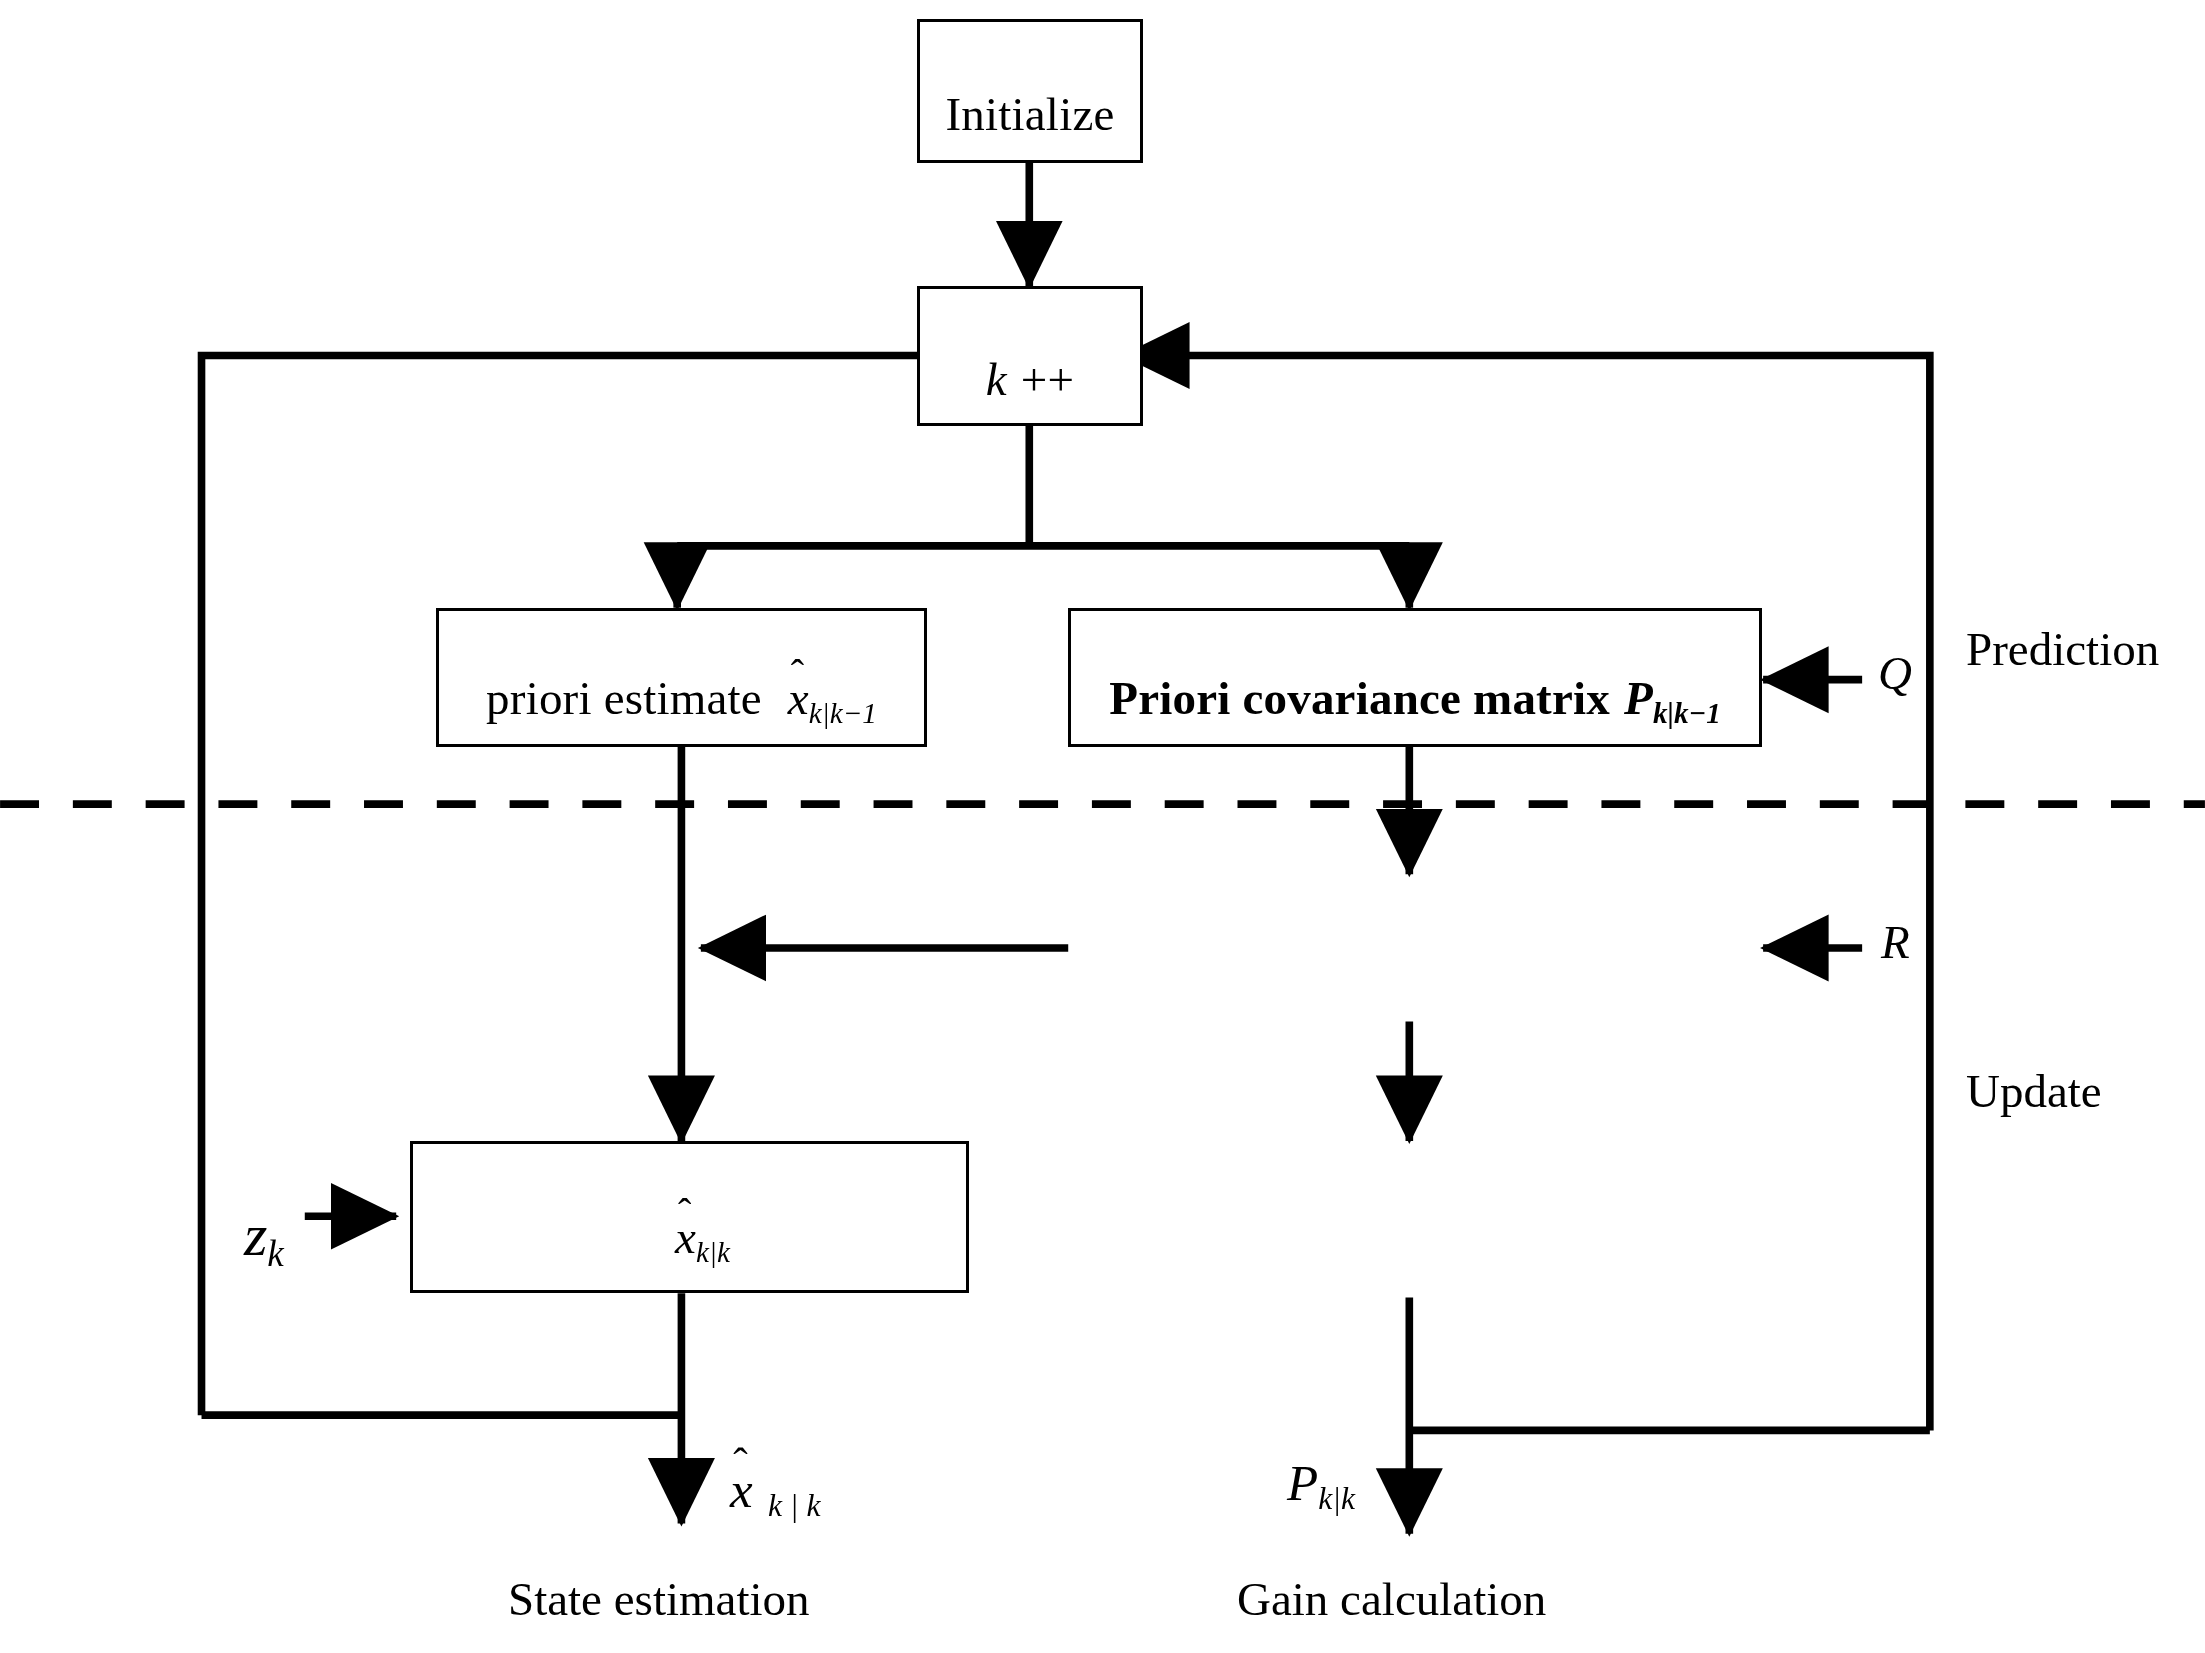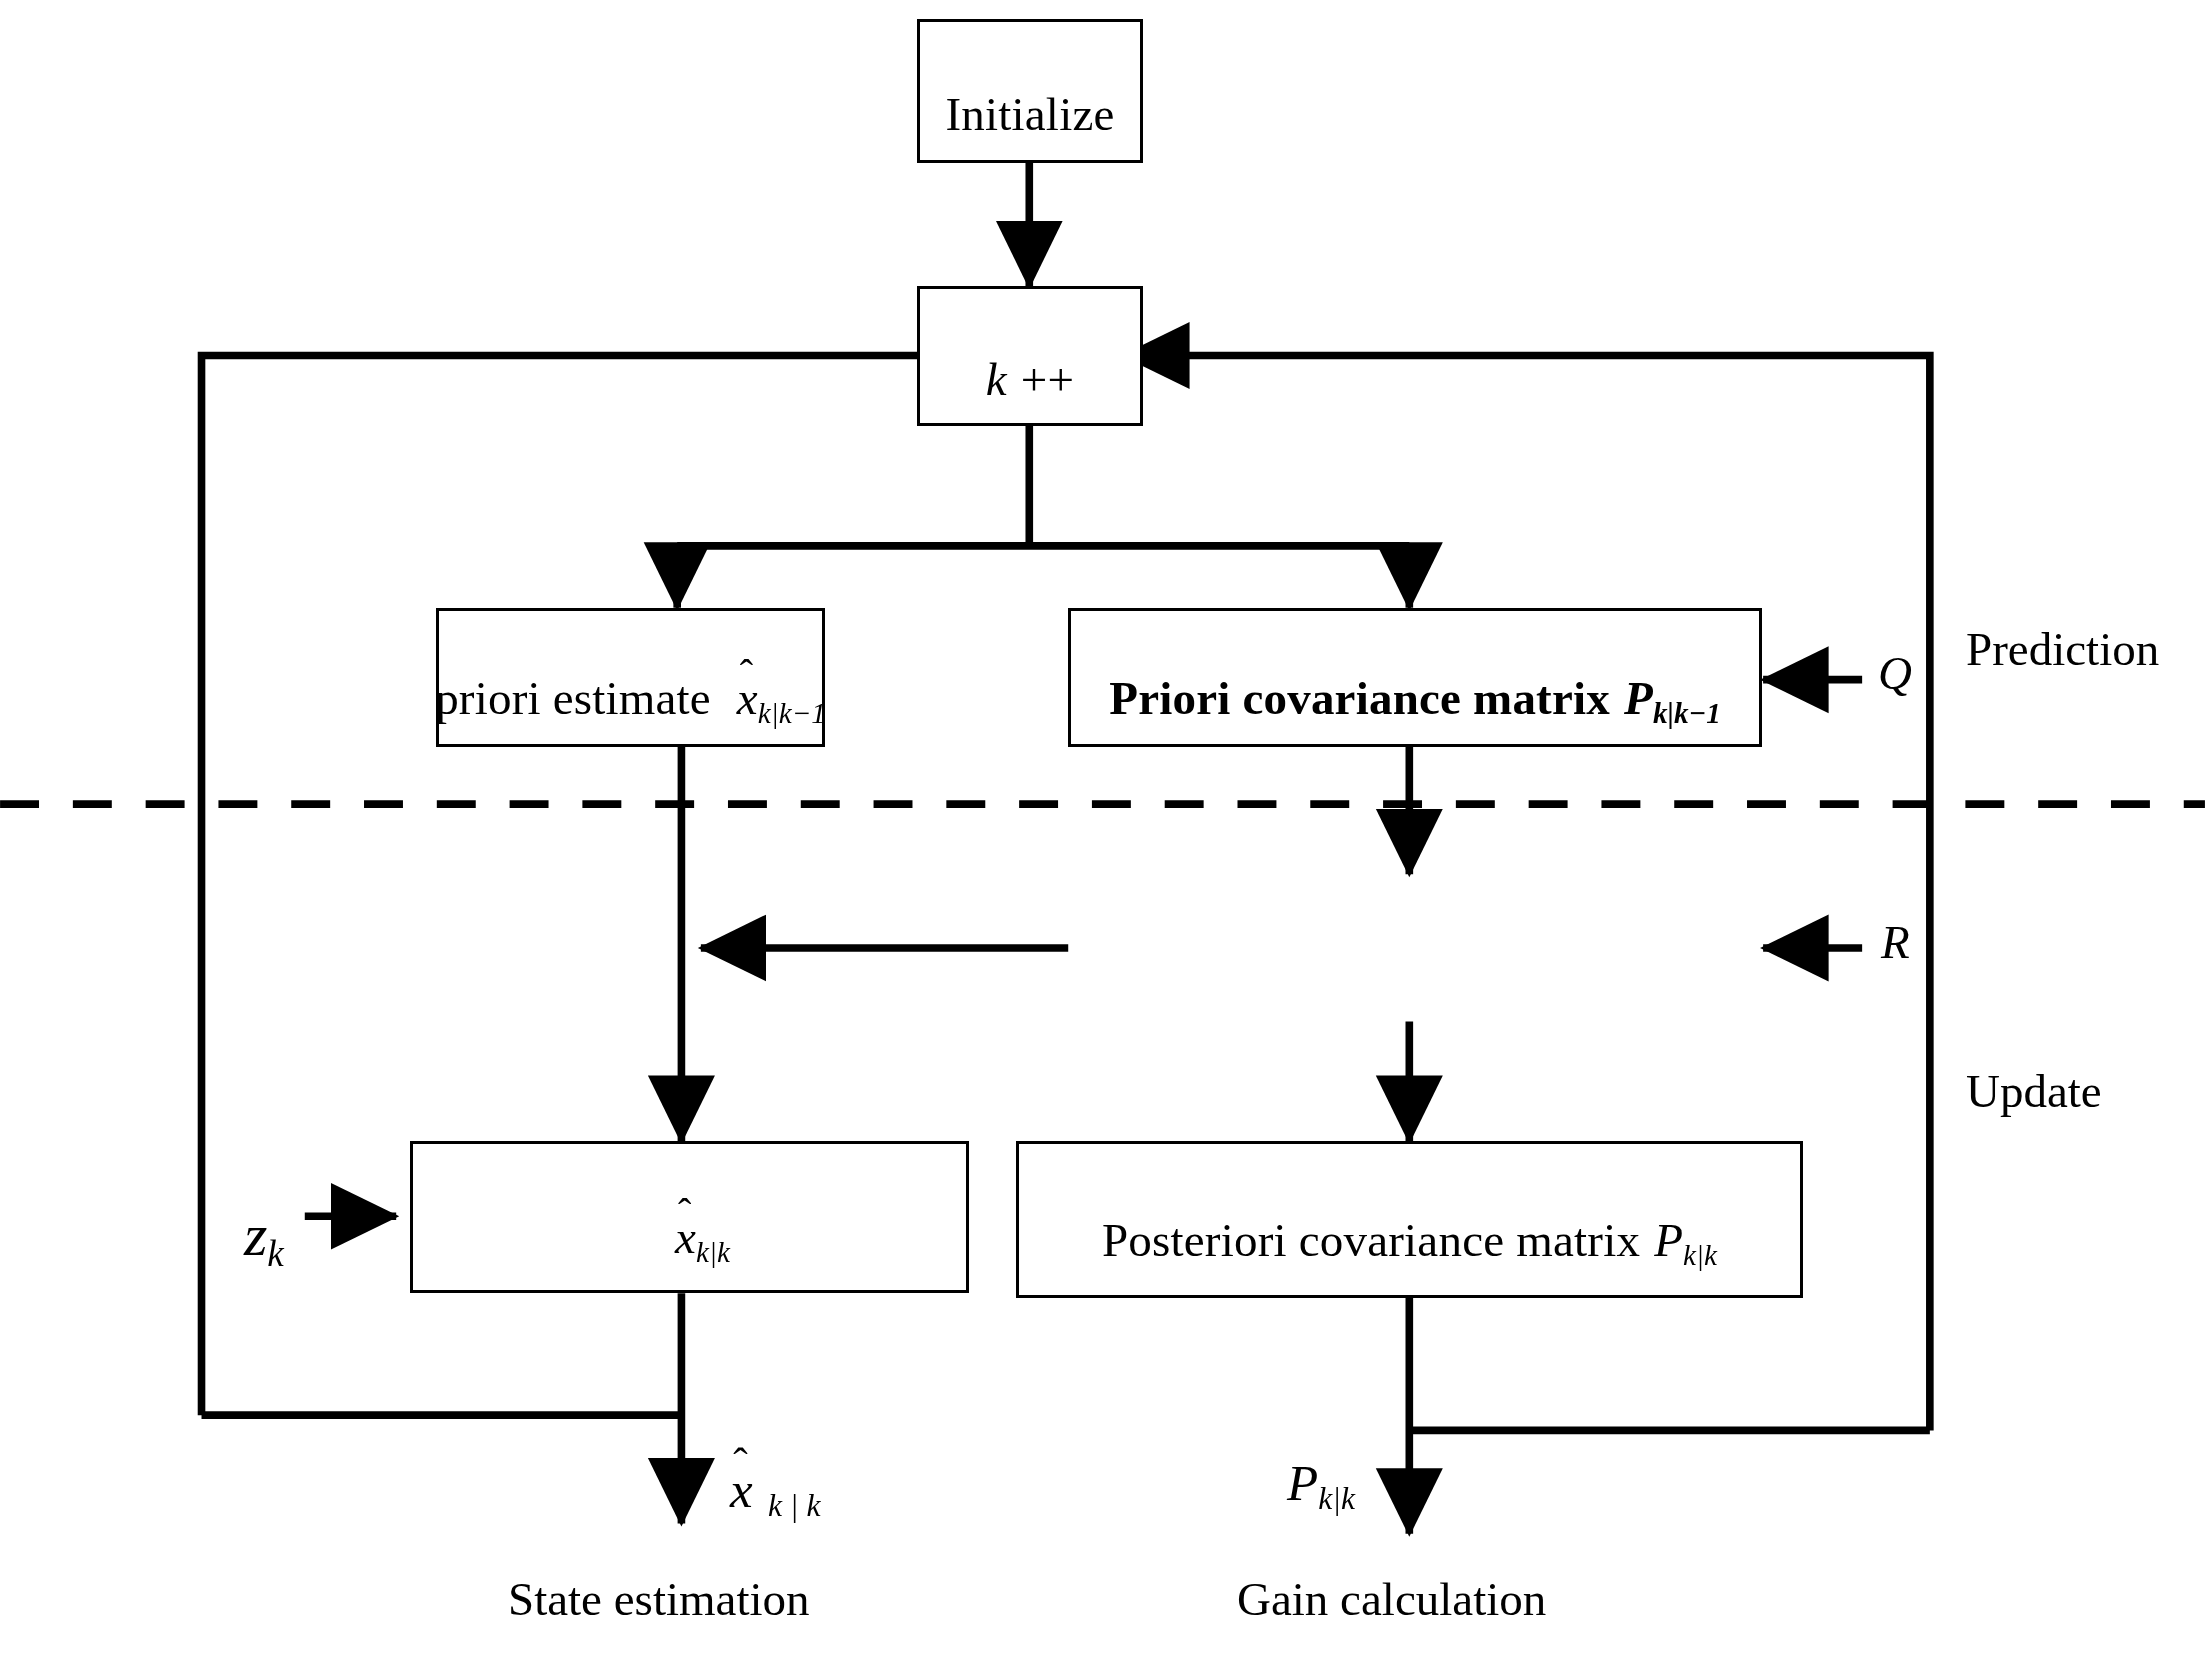--- a/index.html
+++ b/index.html
@@ -131,44 +131,39 @@
   <div class="node" style="left:917px; top:18.6px; width:226px; height:144px;">
     <span class="txt">Initialize</span>
   </div>
 
   <div class="node" style="left:917px; top:286px; width:226px; height:140px;">
     <span class="txt">
       <i class="mathi">k</i><span class="gap"></span><span class="mathu">++</span>
     </span>
   </div>
 
-  <div class="node" style="left:436px; top:608px; width:389px; height:139px;">
+  <div class="node" style="left:436px; top:608px; width:491px; height:139px;">
     <span class="txt">
       <span>priori estimate</span><span class="gapw"></span><span class="hatwrap"><span class="hatmark">ˆ</span><span>x</span></span><sub class="s">k|k−1</sub>
     </span>
   </div>
 
   <div class="node" style="left:1068px; top:608px; width:694px; height:139px;font-weight:bold;">
     <span class="txt">
       <span>Priori covariance matrix</span><span class="gap"></span><i class="mathi">P</i><sub class="s">k|k−1</sub>
     </span>
   </div>
 
 
   <div class="node" style="left:410px; top:1141px; width:559px; height:152px;">
     <span class="txt">
       <span class="gapw"></span><span class="hatwrap"><span class="hatmark">ˆ</span><span>x</span></span><sub class="s">k|k</sub>
     </span>
   </div>
 
-  <div class="node" style="left:1016px; top:1141px; width:787px; height:157px;">
-    <span class="txt">
-      <span>Posteriori covariance matrix</span><span class="gap"></span><i class="mathi">P</i><sub class="s">k|k</sub>
-    </span>
-  </div>
 
   <div class="lbl" style="left:1878px; top:650px;">
     <i class="mathi">Q</i>
   </div>
 
   <div class="lbl" style="left:1881px; top:919px;">
     <i class="mathi">R</i>
   </div>
 
   <div class="lbl" style="left:244px; top:1185px; font-size:60px;margin-top:20px;">

